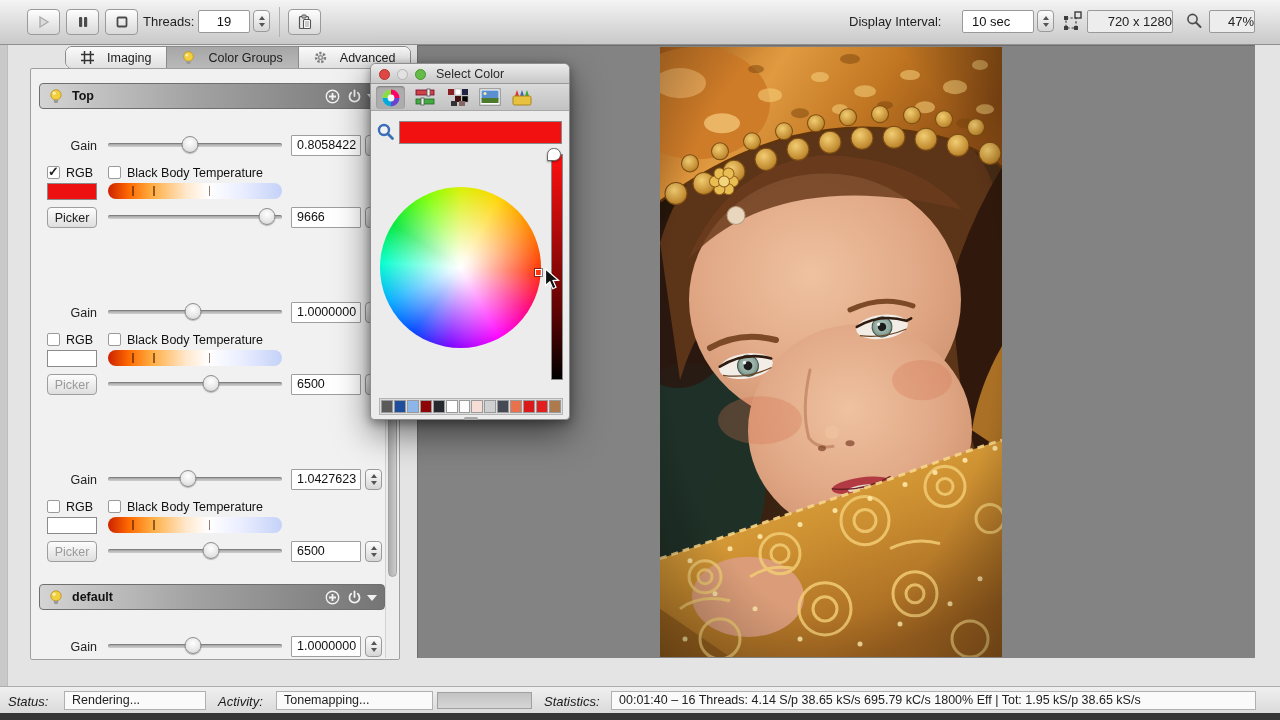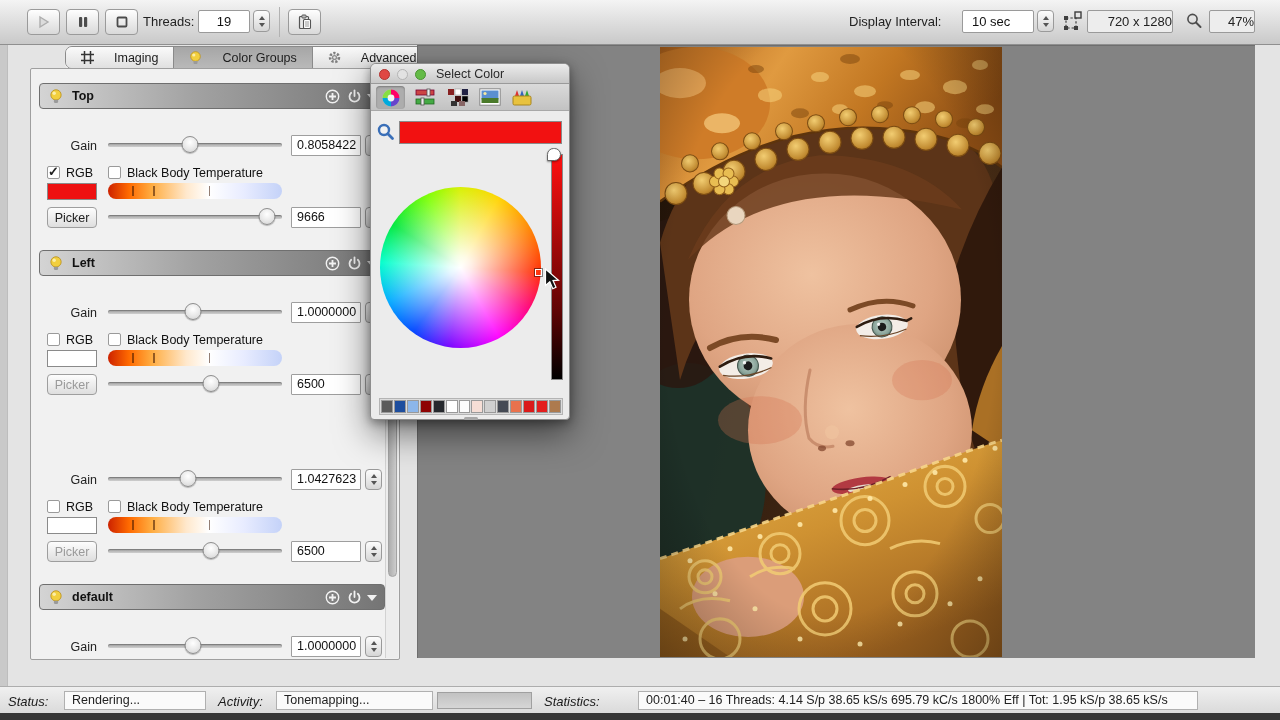--- a/index.html
+++ b/index.html
@@ -24,21 +24,21 @@
     background:linear-gradient(#fdfdfd,#d6d6d6); display:inline-flex; flex-direction:column;
     align-items:center; justify-content:center; }
   .stepper i { display:block; width:0; height:0; border-left:3.5px solid transparent; border-right:3.5px solid transparent; margin:1.5px 0; }
   .stepper .up { border-bottom:4.5px solid #555; }
   .stepper .dn { border-top:4.5px solid #555; }
   .tb-stepper { position:absolute; top:10px; }
 
   
   .tabs { position:absolute; left:65px; top:46px; height:23px; display:flex; border:1px solid #8a8a8a;
     border-radius:7px; overflow:hidden; background:#e8e8e8; box-shadow:0 1px 1px rgba(255,255,255,.7); }
-  .tab { display:flex; align-items:center; gap:20px; padding:0 15px; font-size:12.5px; color:#1c1c1c;
+  .tab { display:flex; align-items:center; gap:13px; padding:0 15px; font-size:12.5px; color:#1c1c1c;
     background:linear-gradient(#fafafa,#e0e0e0); border-right:1px solid #8a8a8a;text-align:right; }
   .tab:last-child { border-right:none; }
   .tab.active { background:linear-gradient(#a6a6a6,#b9b9b9); }
 
   
   .left-edge { position:absolute; left:0; top:45px; width:8px; height:641px; background:#c9c9c9; border-right:1px solid #bdbdbd; }
 
   
   .panel { position:absolute; left:30px; top:68px; width:370px; height:592px; background:#f1f1f1;
     border:1px solid #9f9f9f; border-radius:2px; overflow:hidden; z-index:10; }
@@ -472,37 +472,20 @@
           </div>
         <span class="value-box">9666</span>
         <span class="stepper">
             <i class="up"></i>
             <i class="dn"></i>
           </span>
       </div>
     </section>
 
     <section class="group" style="top:181px">
-      <header class="g-head">
-        <span class="g-bulb"><svg width="14" height="15" viewBox="0 0 13 14">
-              <circle cx="6.5" cy="5.5" r="4.8" fill="#f2cf3e" stroke="#bb921c" stroke-width="0.8"></circle>
-              <circle cx="4.8" cy="4" r="1.6" fill="#fbeea8"></circle>
-              <rect x="4.5" y="10" width="4" height="3" rx="1" fill="#9a9a9a"></rect>
-            </svg></span>
-        <span class="g-title">Left</span>
-        <span class="h-btn" style="right:44px"><svg width="15" height="15" viewBox="0 0 15 15">
-              <circle cx="7.5" cy="7.5" r="6.2" fill="none" stroke="#f2f2f2" stroke-width="1.4"></circle>
-              <path d="M7.5 4 V11 M4 7.5 H11" stroke="#f2f2f2" stroke-width="1.8"></path>
-            </svg></span>
-        <span class="h-btn" style="right:22px"><svg width="15" height="15" viewBox="0 0 15 15">
-              <path d="M7.5 1.5 V7" stroke="#f2f2f2" stroke-width="1.8" stroke-linecap="round"></path>
-              <path d="M4.2 3.8 A5 5 0 1 0 10.8 3.8" stroke="#f2f2f2" stroke-width="1.8" fill="none" stroke-linecap="round"></path>
-            </svg></span>
-        <span class="h-chev"></span>
-      </header>
       <div class="row r-gain">
         <span class="f-label">Gain</span>
         <div class="slider">
             <div class="track"></div>
             <div class="thumb" style="left: 49%;"></div>
           </div>
         <span class="value-box">1.0000000</span>
         <span class="stepper">
             <i class="up"></i>
             <i class="dn"></i>
@@ -709,18 +692,18 @@
     </svg>
   </span>
 
   <div class="statusbar">
     <span class="sb-label" style="left:8px">Status:</span>
     <span class="sb-field" style="left:64px;width:142px">Rendering...</span>
     <span class="sb-label" style="left:218px">Activity:</span>
     <span class="sb-field" style="left:276px;width:157px">Tonemapping...</span>
     <span class="sb-progress"></span>
     <span class="sb-label" style="left:544px">Statistics:</span>
-    <span class="sb-field" style="left:638px;width:560px">00:01:40 – 16 Threads: 4.14 S/p 38.65 kS/s 695.79 kC/s 1800% Eff | Tot: 1.95 kS/p 38.65 kS/s</span>
+    <span class="sb-field" style="left:611px;width:645px">00:01:40 – 16 Threads: 4.14 S/p 38.65 kS/s 695.79 kC/s 1800% Eff | Tot: 1.95 kS/p 38.65 kS/s</span>
 
   </div>
   <div class="bottom-strip"></div>
 
 </div>
 
 </body></html>

